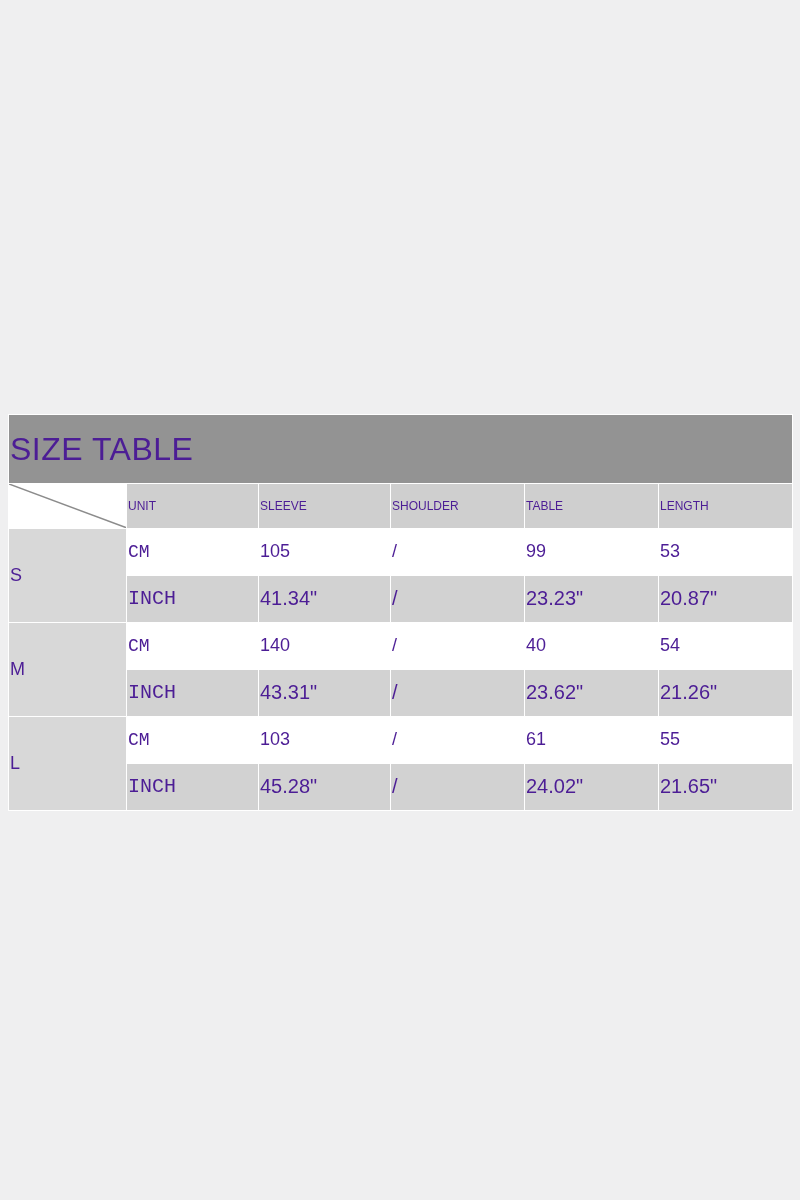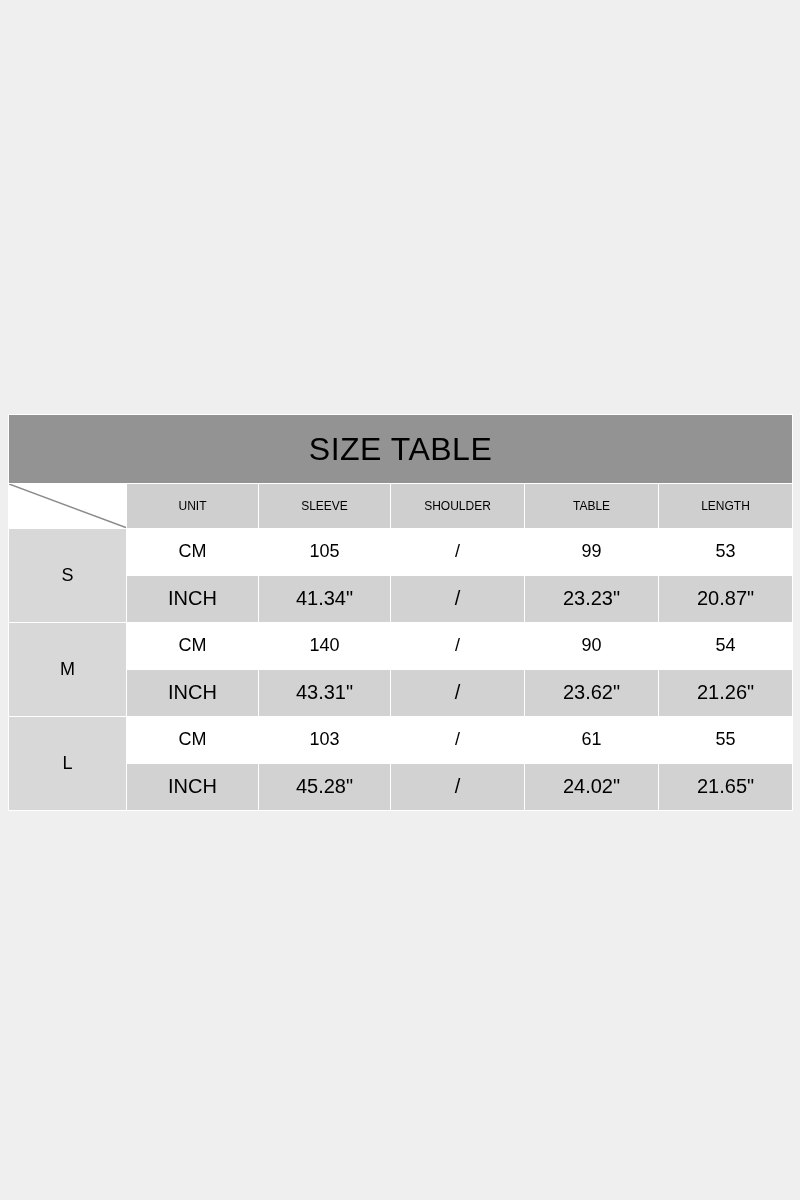--- a/index.html
+++ b/index.html
@@ -24,23 +24,22 @@
 
   table.size-table {
     width: 784px;
     border-collapse: collapse;
     table-layout: fixed;
   }
 
   table.size-table td,
   table.size-table th {
     border: 1px solid #ffffff;
-    text-align: center;
     vertical-align: middle;
-    color: #000000;
+    color: #4c1d95;
     font-weight: normal;
   }
 
   
   .title-cell {
     background: #939393;
     height: 66px;
     font-size: 32px;
     letter-spacing: 0.5px;
     color: #111111;
@@ -85,20 +84,21 @@
     height: 44px;
     font-size: 20px;
   }
   .row-cm td.size-label,
   .row-inch td.size-label {
     background: #d8d8d8;
   }
 
   .unit-cell {
     font-size: 18px;
+    font-family: Liberation Mono, monospace;
   }
 </style>
 </head>
 <body>
 
 <div id="size-table-wrap">
   <table class="size-table">
     <colgroup>
       <col style="width:118px">
       <col style="width:132px">
@@ -138,21 +138,21 @@
         <td>/</td>
         <td>23.23"</td>
         <td>20.87"</td>
       </tr>
 
       <tr class="row-cm">
         <td class="size-label" rowspan="2">M</td>
         <td class="unit-cell">CM</td>
         <td>140</td>
         <td>/</td>
-        <td>90</td>
+        <td>40</td>
         <td>54</td>
       </tr>
       <tr class="row-inch">
         <td class="unit-cell">INCH</td>
         <td>43.31"</td>
         <td>/</td>
         <td>23.62"</td>
         <td>21.26"</td>
       </tr>
 

